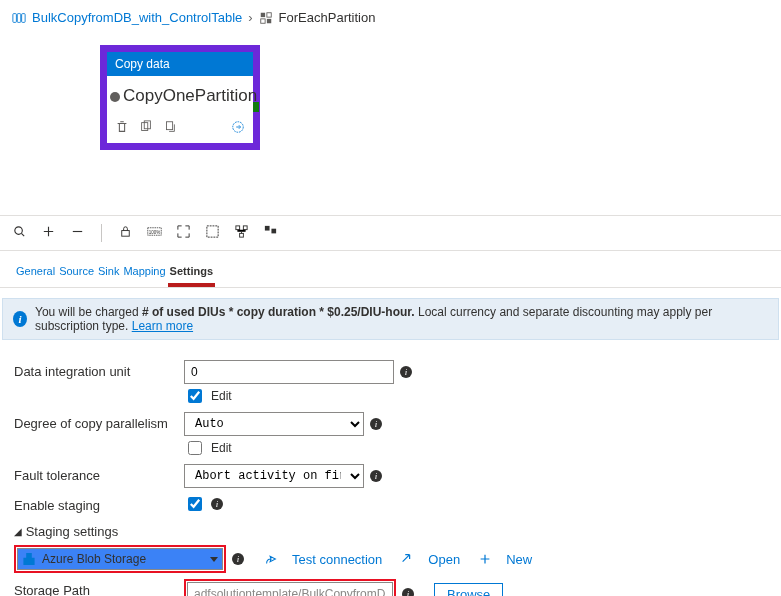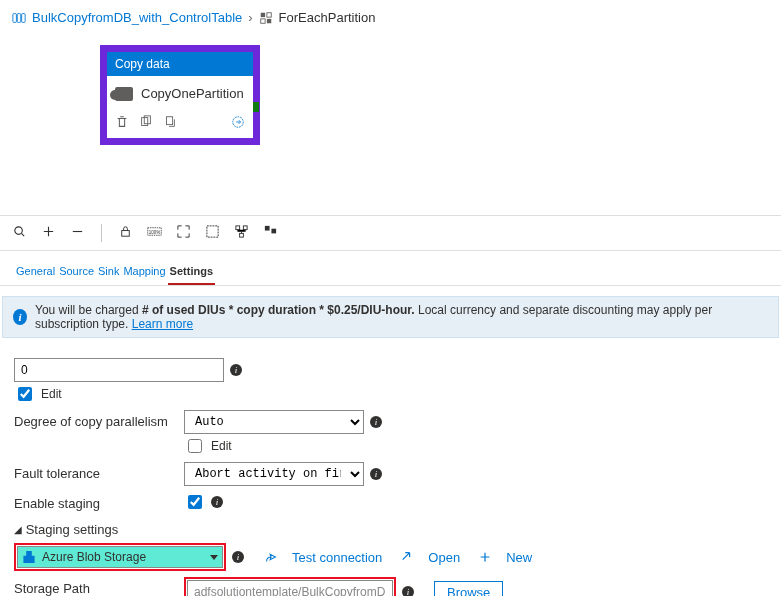--- a/index.html
+++ b/index.html
@@ -40,21 +40,21 @@
     background: #0078d4;
     color: #fff;
     padding: 5px 8px;
     font-size: 12px;
   }
   .activity-body {
     display: flex;
     align-items: center;
     gap: 8px;
     padding: 10px 8px;
-    font-size: 13px;
+    font-size: 17px;
   }
   .activity-footer {
     display: flex;
     align-items: center;
     justify-content: space-between;
     padding: 4px 8px 6px 8px;
     color: #605e5c;
   }
   .activity-footer .left { display: flex; gap: 10px; }
   .activity-footer svg, .activity-footer span.gicon { width: 14px; height: 14px; }
@@ -77,21 +77,21 @@
   }
   .toolbar .tsep { width: 1px; height: 18px; background: #c8c6c4; margin: 0 2px; }
   .toolbar svg { width: 15px; height: 15px; }
   .tabs {
     display: flex;
     padding: 8px 14px 0 14px;
     font-size: 11px;
     border-bottom: 1px solid #e1dfdd;
   }
   .tab { color: #0078d4; padding: 6px 2px; cursor: pointer; }
-  .tab.active { color: #323130; font-weight: 600; border-bottom: 2px solid #b91c1c; }
+  .tab.active { color: #323130; font-weight: 600; border-bottom: 4px solid #b91c1c; }
   .banner {
     display: flex;
     align-items: center;
     gap: 8px;
     background: #e6eef6;
     border: 1px solid #cfe0ef;
     margin: 10px 2px;
     padding: 6px 10px;
     font-size: 12px;
   }
@@ -136,21 +136,21 @@
     font-style: italic; font-family: Georgia, serif;
   }
   input[type=checkbox] { accent-color: #0078d4; width: 14px; height: 14px; }
   .caret { font-size: 10px; margin-right: 4px; }
   .section-hd { display: flex; align-items: center; font-size: 13px; margin: 10px 0 6px 0; }
   .redbox { border: 2px solid #e81123; padding: 1px; }
   .ls-select {
     display: flex; align-items: center; gap: 6px;
     border: 1px solid #8a8886; width: 206px; height: 22px;
     padding: 0 4px; justify-content: space-between;
-    background: #5eead4;
+    background: #3b82f6;
   }
   .ls-select .l { display: flex; align-items: center; gap: 6px; }
   .blob-icon {
     width: 14px; height: 12px; background: #0078d4;
     clip-path: polygon(10% 40%, 30% 40%, 30% 0, 70% 0, 70% 40%, 90% 40%, 90% 100%, 10% 100%);
   }
   .dd-caret { border-left: 4px solid transparent; border-right: 4px solid transparent; border-top: 5px solid #323130; }
   .linklike {
     display: inline-flex; align-items: center; gap: 14px;
     color: #0078d4; font-size: 13px; cursor: pointer;
@@ -278,20 +278,21 @@
 <div class="banner">
   <span class="info-i">i</span>
   <span>
     <span>You will be charged </span><b># of used DIUs * copy duration * $0.25/DIU-hour.</b><span> Local currency and separate discounting may apply per subscription type. </span><a href="#">Learn more</a>
   </span>
 </div>
 
 <div class="form">
 
   <div class="row">
+    <div class="lbl">Data integration unit</div>
     <div class="ctl">
       <div class="inline">
         <input type="text" class="w210" value="0" style="">
         <span class="info-dot">i</span>
       </div>
       <div class="inline">
         <input type="checkbox" checked="" style="">
         <span>Edit</span>
       </div>
     </div>

